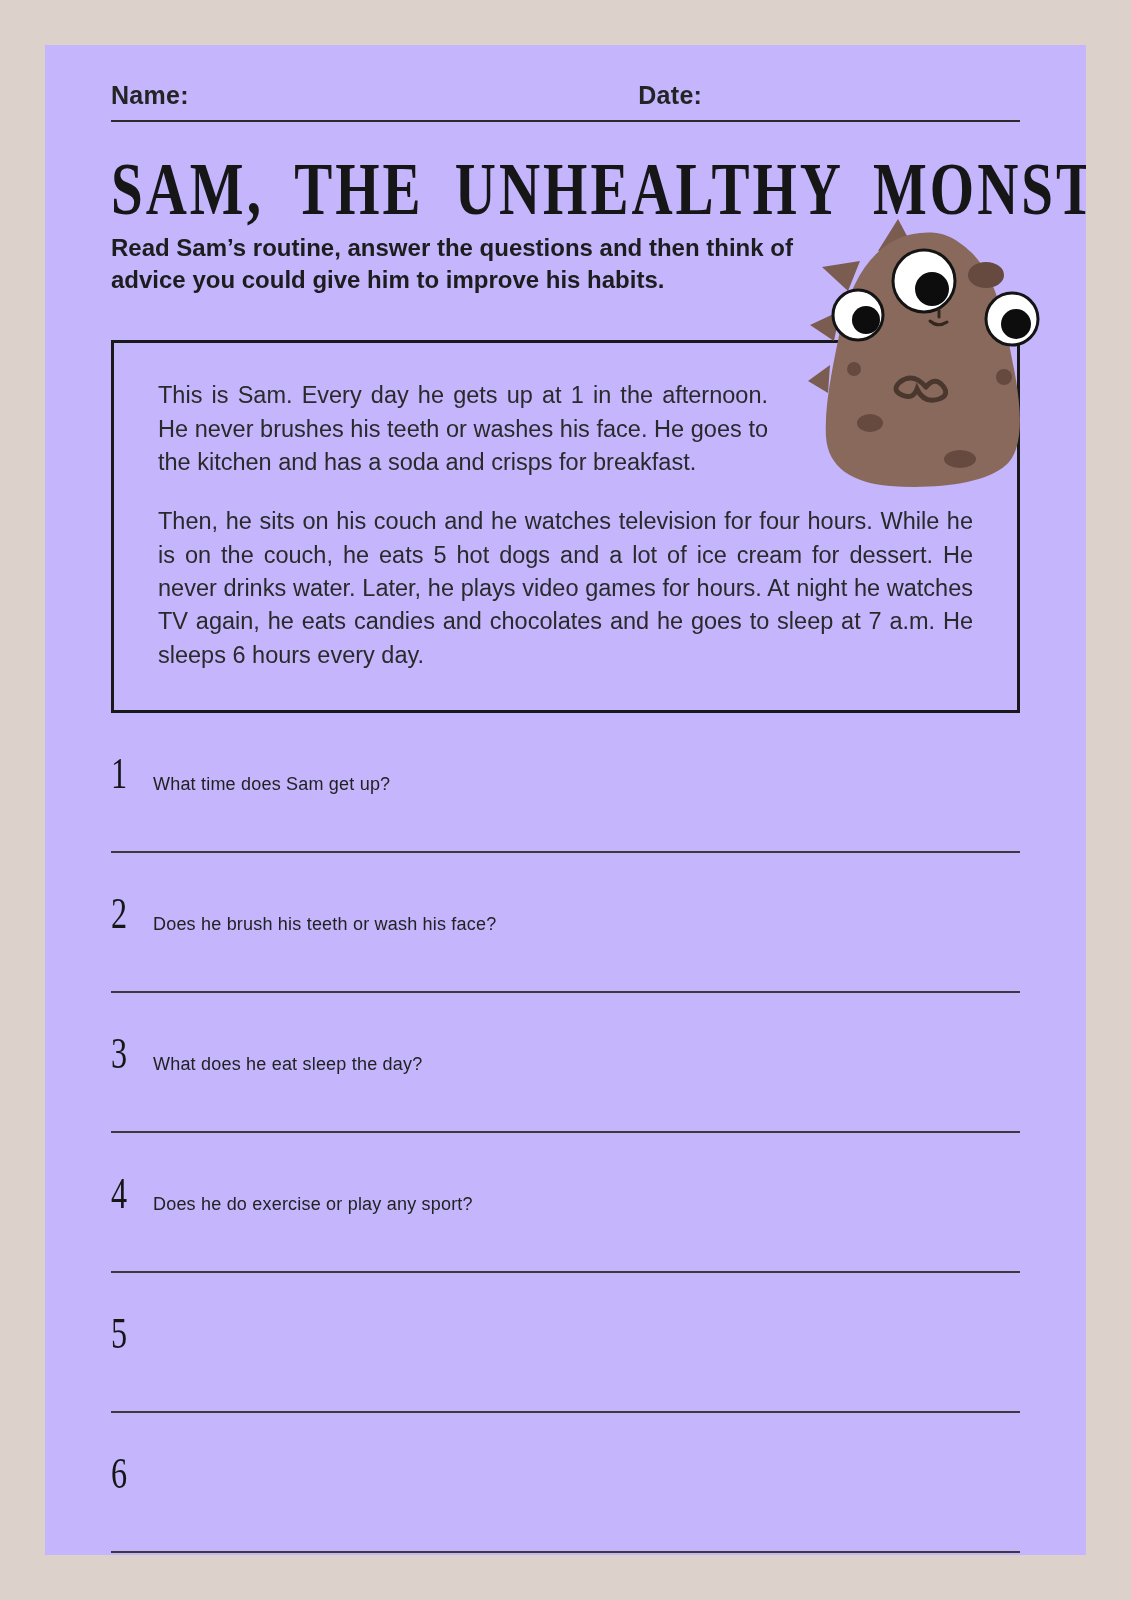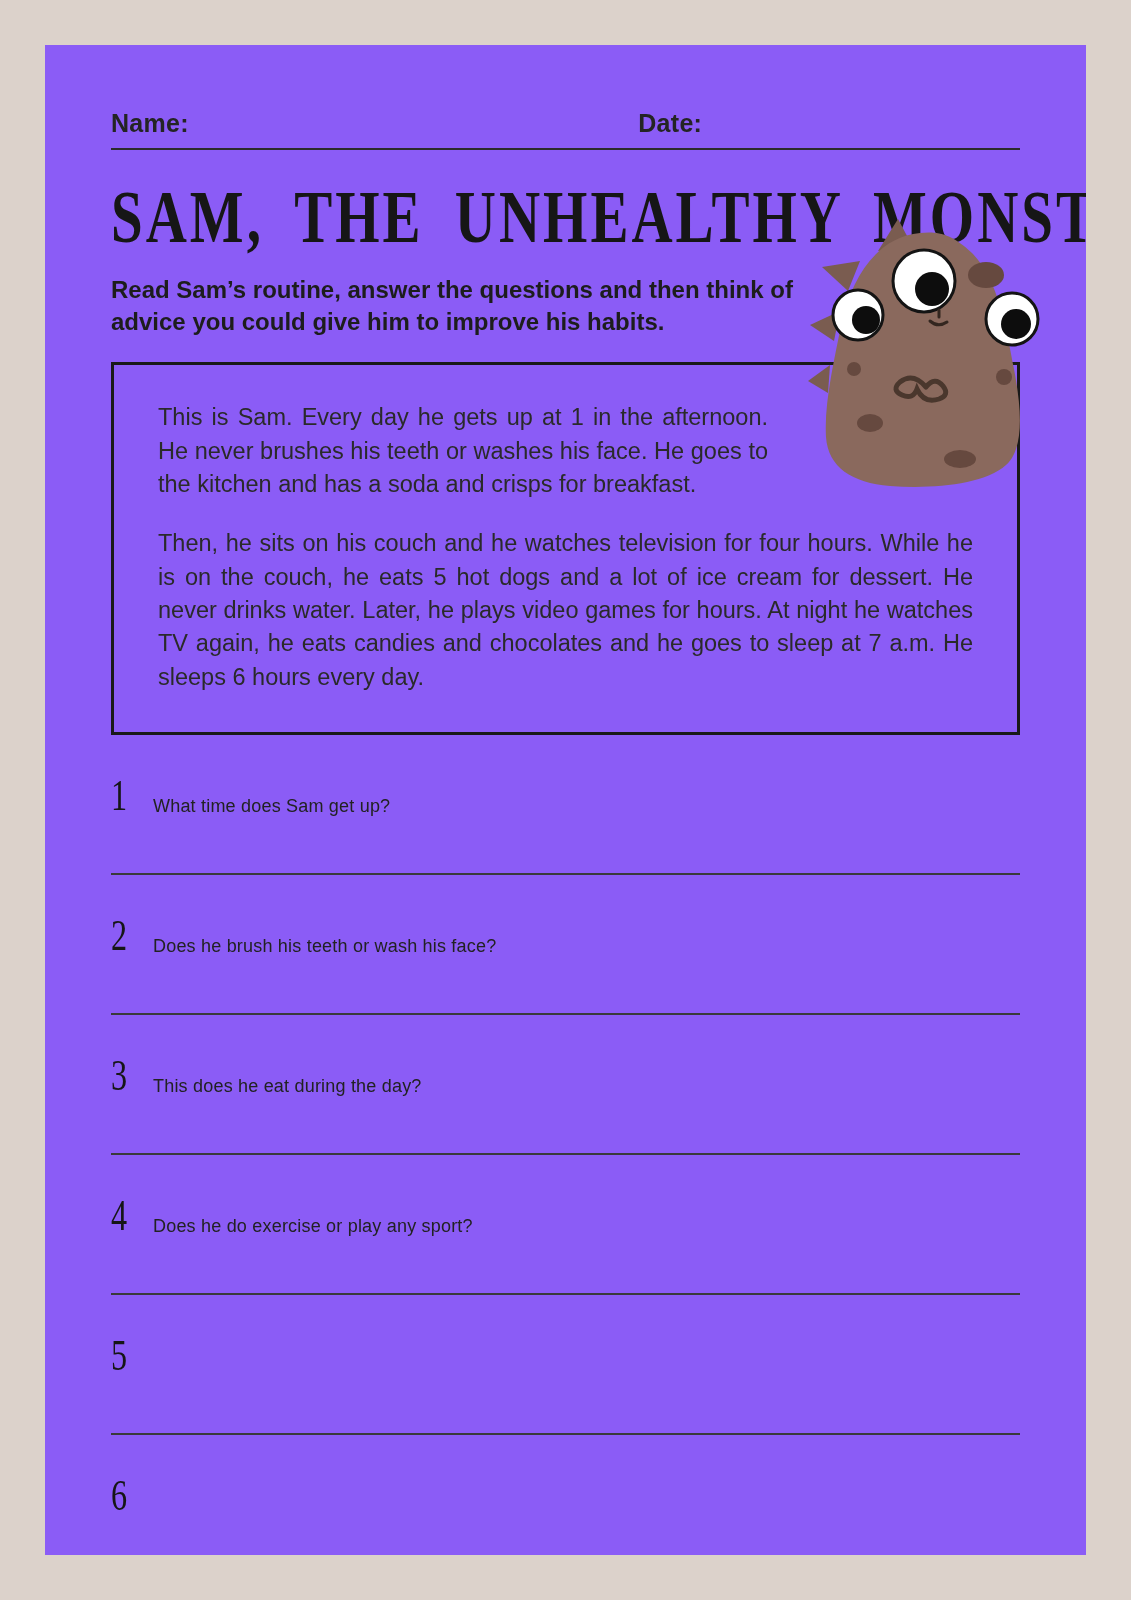--- a/index.html
+++ b/index.html
@@ -3,47 +3,47 @@
 <meta charset="utf-8">
 <style>
   html,body{margin:0;padding:0;}
   body{
     width:1131px;height:1600px;position:relative;
     background:#dcd2cb;
     font-family:"Liberation Sans","DejaVu Sans",sans-serif;
     color:#242424;
   }
   .page{
-    position:absolute;inset:45px;background:#8b5cf6;
-    padding:64px 66px 0 66px;box-sizing:border-box;overflow:hidden;
+    position:absolute;inset:45px;background:#c4b5fd;
+    padding:36px 66px 0 66px;box-sizing:border-box;overflow:hidden;
   }
   
   .header-row{
     display:flex;align-items:flex-end;
     border-bottom:2px solid #2b2b2b;padding-bottom:10px;
     font-size:25px;font-weight:700;letter-spacing:.3px;
   }
   .header-name{flex:0 0 58%;}
   .header-date{flex:1;}
   
   .title-wrap{margin-top:24px;height:86px;overflow:visible;}
   .page-title{
     display:inline-block;white-space:nowrap;
     font-family:"Liberation Serif","DejaVu Serif",serif;
     font-weight:700;font-size:57px;letter-spacing:3px;word-spacing:14px;
     transform:scale(1,1.30);transform-origin:left top;color:#161616;
   }
   
   .instructions{
-    margin-top:14px;max-width:700px;
+    max-width:700px;
     font-size:24px;font-weight:700;line-height:1.34;color:#1d1d1d;
   }
   
   .passage-box{
-    margin-top:24px;border:3px solid #191919;
+    margin-top:44px;border:3px solid #191919;
     padding:36px 44px 38px 44px;
   }
   .passage-box p{
     margin:0;font-size:23.5px;line-height:1.42;text-align:justify;color:#2a2a2a;
   }
   .passage-p1{padding-right:205px;}
   .passage-p2{margin-top:26px !important;}
   
   .monster{
     position:absolute;top:172px;right:46px;width:232px;height:278px;z-index:5;
@@ -121,21 +121,21 @@
     <div class="q-row">
       <span class="q-number">2</span>
       <span class="q-text">Does he brush his teeth or wash his face?</span>
     </div>
     <div class="answer-line"></div>
   </div>
 
   <div class="question">
     <div class="q-row">
       <span class="q-number">3</span>
-      <span class="q-text">This does he eat during the day?</span>
+      <span class="q-text">What does he eat sleep the day?</span>
     </div>
     <div class="answer-line"></div>
   </div>
 
   <div class="question">
     <div class="q-row">
       <span class="q-number">4</span>
       <span class="q-text">Does he do exercise or play any sport?</span>
     </div>
     <div class="answer-line"></div>

